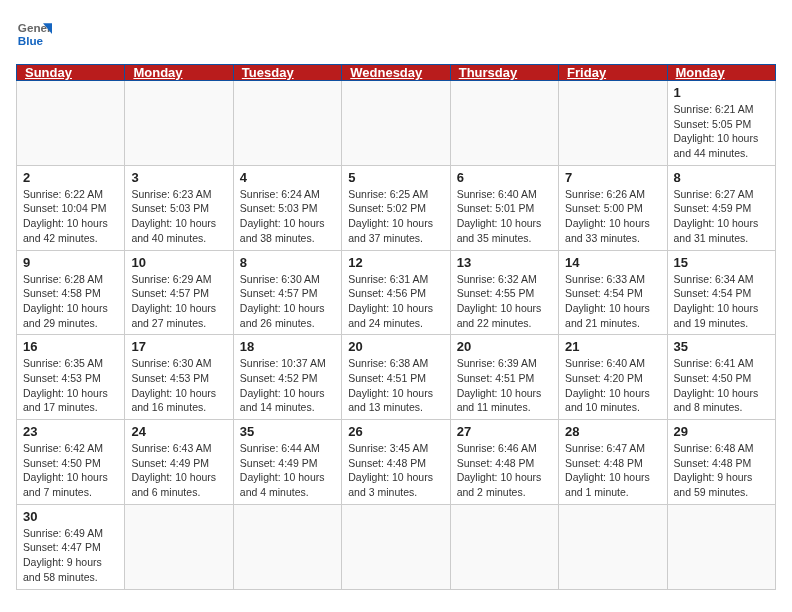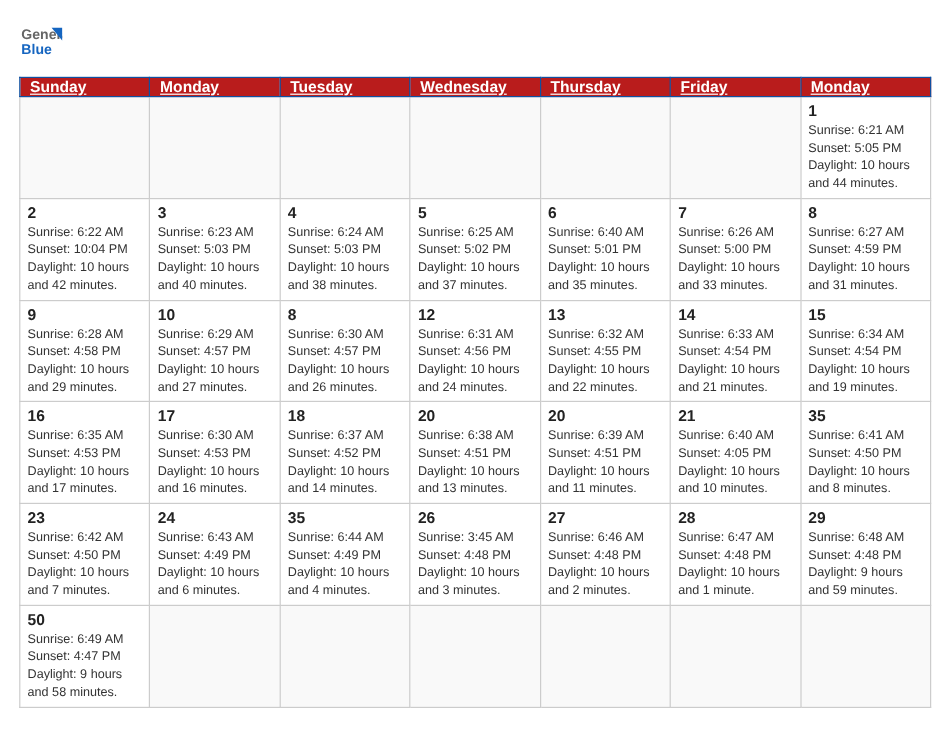--- a/index.html
+++ b/index.html
@@ -226,40 +226,40 @@
 Daylight: 10 hours and 17 minutes.</div>
         </td>
         <td>
           <span class="day-num">17</span>
           <div class="day-info">Sunrise: 6:30 AM
 Sunset: 4:53 PM
 Daylight: 10 hours and 16 minutes.</div>
         </td>
         <td>
           <span class="day-num">18</span>
-          <div class="day-info">Sunrise: 6:37 AM
+          <div class="day-info">Sunrise: 10:37 AM
 Sunset: 4:52 PM
 Daylight: 10 hours and 14 minutes.</div>
         </td>
         <td>
           <span class="day-num">20</span>
           <div class="day-info">Sunrise: 6:38 AM
 Sunset: 4:51 PM
 Daylight: 10 hours and 13 minutes.</div>
         </td>
         <td>
           <span class="day-num">20</span>
           <div class="day-info">Sunrise: 6:39 AM
 Sunset: 4:51 PM
 Daylight: 10 hours and 11 minutes.</div>
         </td>
         <td>
           <span class="day-num">21</span>
           <div class="day-info">Sunrise: 6:40 AM
-Sunset: 4:05 PM
+Sunset: 4:20 PM
 Daylight: 10 hours and 10 minutes.</div>
         </td>
         <td>
           <span class="day-num">35</span>
           <div class="day-info">Sunrise: 6:41 AM
 Sunset: 4:50 PM
 Daylight: 10 hours and 8 minutes.</div>
         </td>
       </tr>
       <tr>
@@ -301,21 +301,21 @@
         </td>
         <td>
           <span class="day-num">29</span>
           <div class="day-info">Sunrise: 6:48 AM
 Sunset: 4:48 PM
 Daylight: 9 hours and 59 minutes.</div>
         </td>
       </tr>
       <tr class="last-row">
         <td>
-          <span class="day-num">50</span>
+          <span class="day-num">30</span>
           <div class="day-info">Sunrise: 6:49 AM
 Sunset: 4:47 PM
 Daylight: 9 hours and 58 minutes.</div>
         </td>
         <td class="empty"></td>
         <td class="empty"></td>
         <td class="empty"></td>
         <td class="empty"></td>
         <td class="empty"></td>
         <td class="empty"></td>

